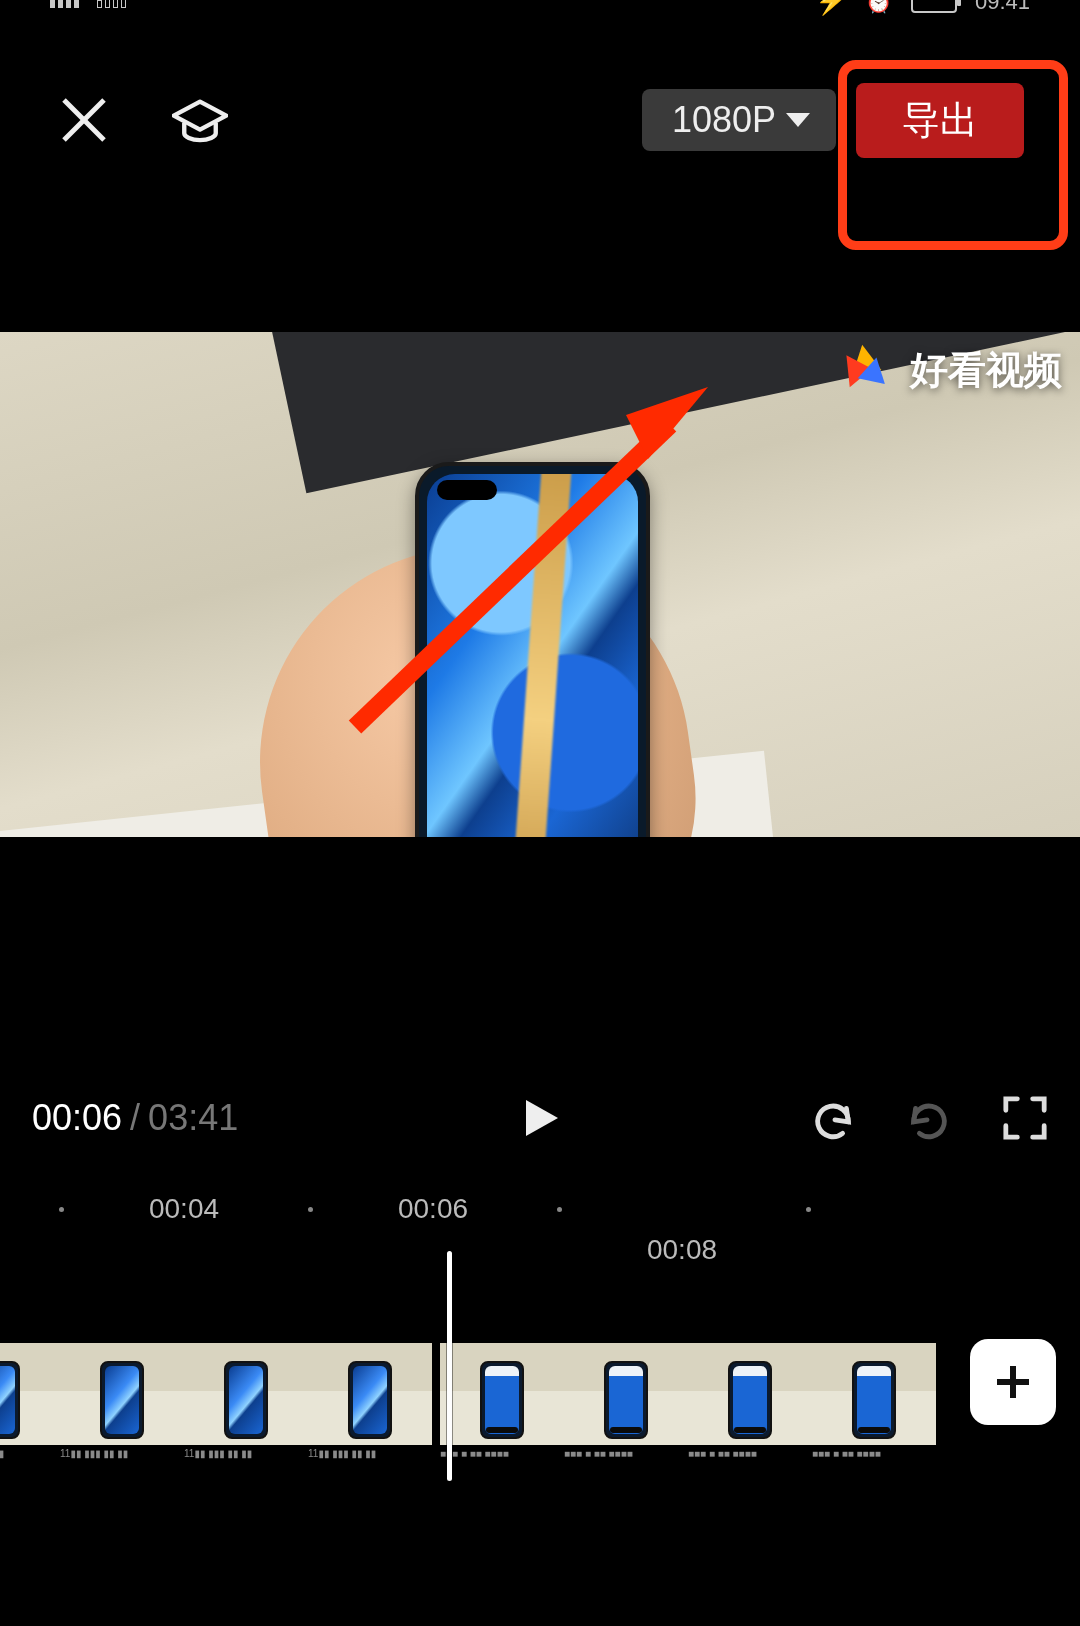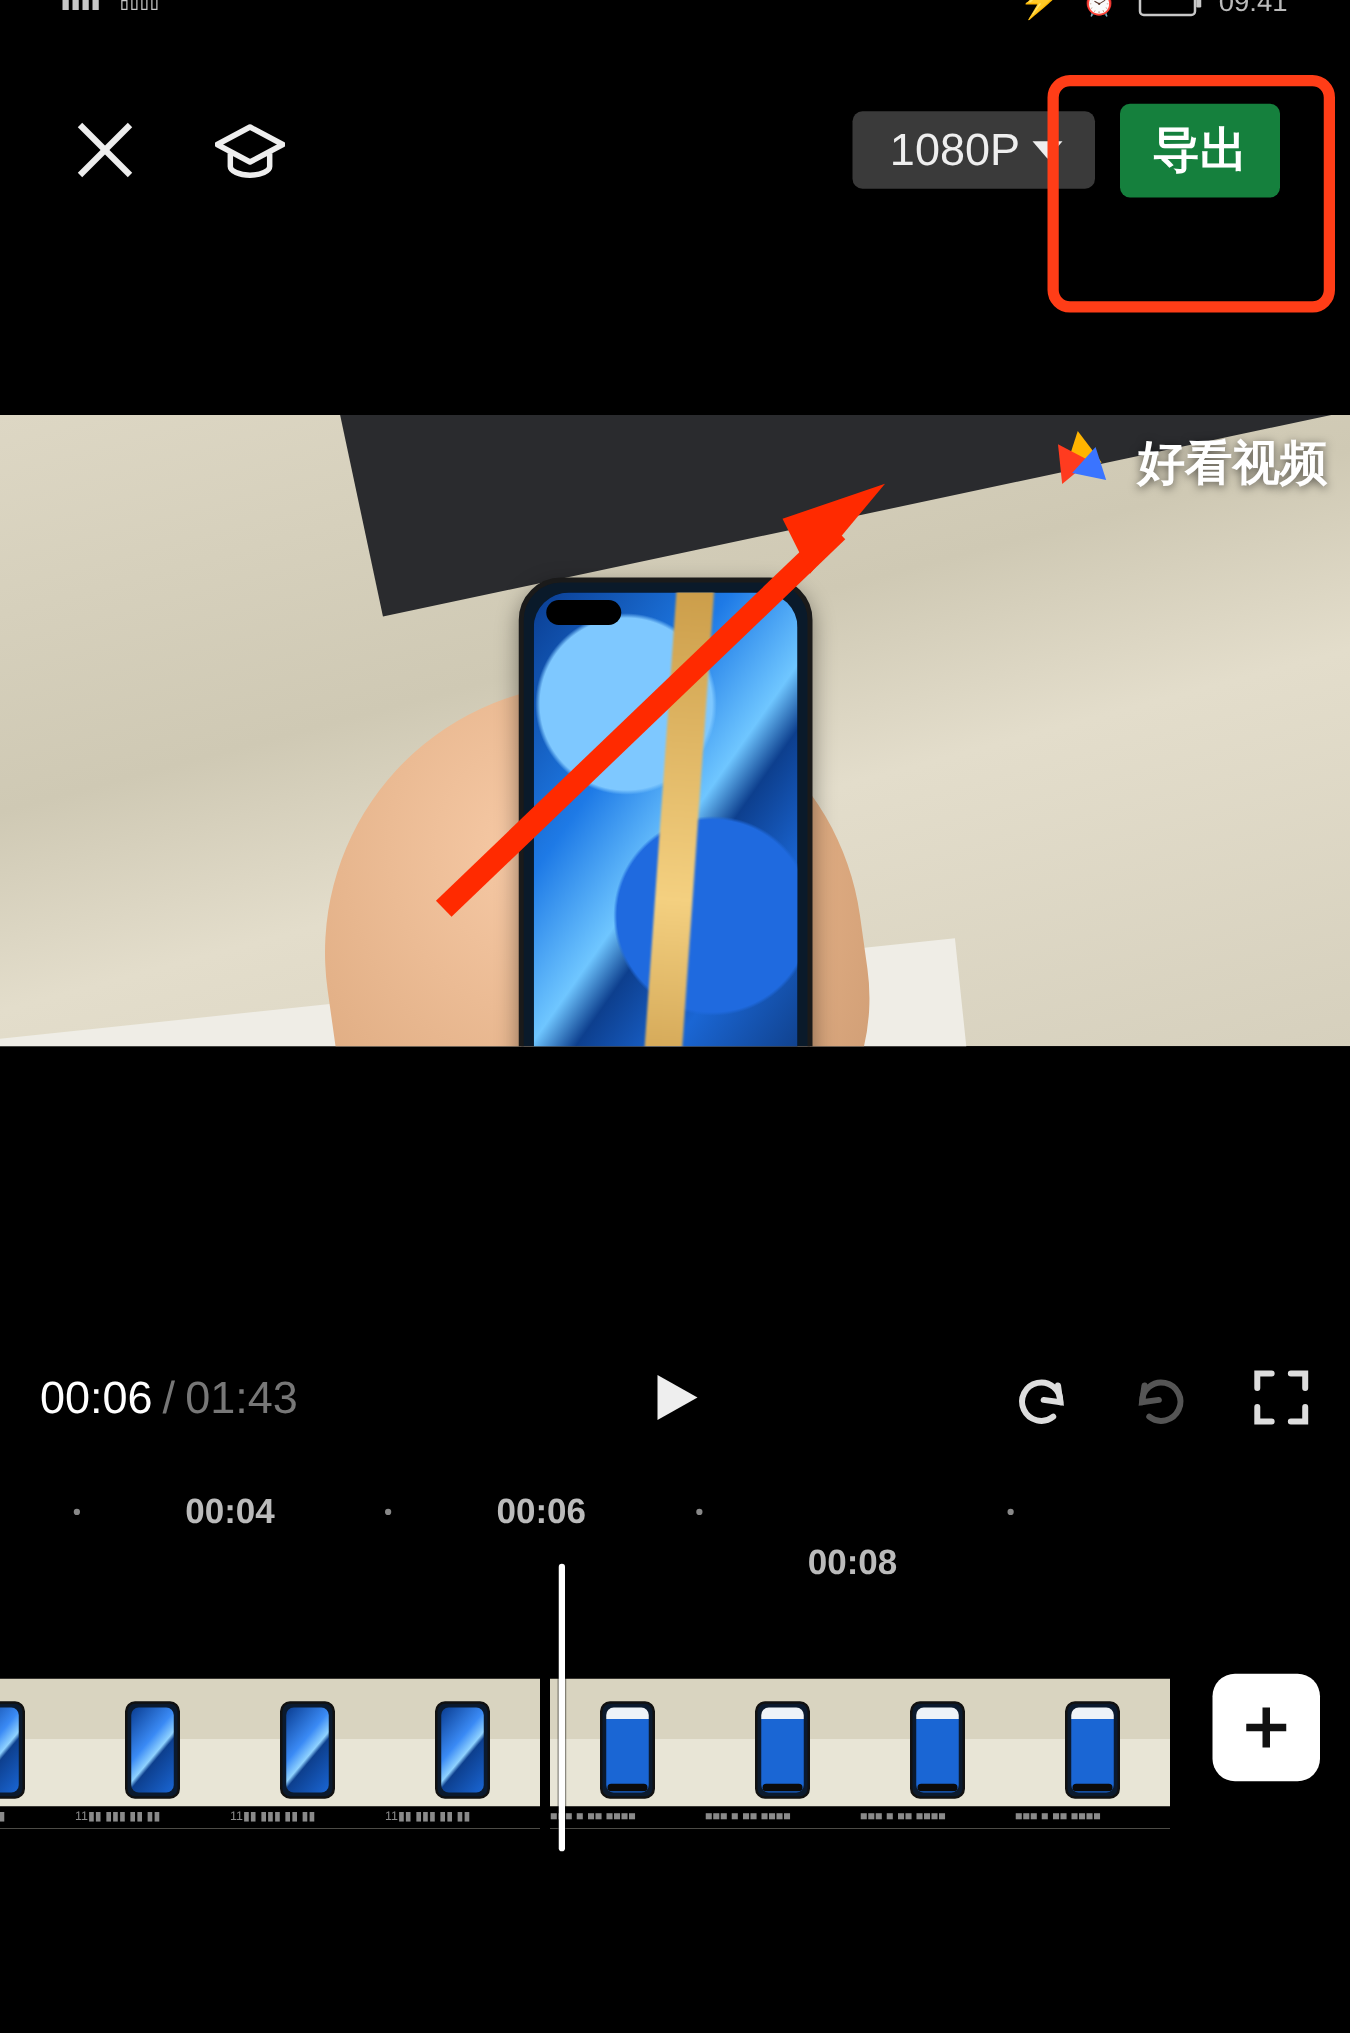--- a/index.html
+++ b/index.html
@@ -17,21 +17,21 @@
   .battery{width:46px;height:22px;border:2px solid #c8c8c8;border-radius:4px;position:relative;}
   .battery::after{content:"";position:absolute;right:-6px;top:5px;width:4px;height:8px;background:#c8c8c8;border-radius:1px;}
 
   
   .top-bar{position:relative;height:170px;display:flex;align-items:center;justify-content:space-between;padding:0 56px;}
   .top-left{display:flex;align-items:center;gap:60px;}
   .icon-close svg,.icon-cap svg{width:56px;height:56px;stroke:#eee;stroke-width:5;fill:none;}
   .top-right{display:flex;align-items:center;gap:20px;}
   .res-btn{background:#3a3a3a;color:#eee;font-size:36px;border-radius:8px;padding:10px 26px 10px 30px;display:flex;align-items:center;gap:10px;}
   .caret{width:0;height:0;border-left:12px solid transparent;border-right:12px solid transparent;border-top:14px solid #eee;}
-  .export-btn{background:#15803d;color:#fff;font-size:38px;font-weight:700;border-radius:8px;padding:12px 26px;}
+  .export-btn{background:#b91c1c;color:#fff;font-size:38px;font-weight:400;border-radius:8px;padding:12px 46px;}
   .highlight-box{position:absolute;top:0;right:12px;width:230px;height:190px;border:9px solid #ff3d17;border-radius:18px;pointer-events:none;top:25px;}
 
   
   .preview-area{position:relative;height:960px;}
   .video-frame{position:absolute;left:0;right:0;top:127px;height:505px;overflow:hidden;}
   
   .desk{position:absolute;inset:0;background:linear-gradient(165deg,#ddd7c4 0%,#cfc9b4 40%,#e3ddcb 60%,#d6d0bd 100%);}
   
   .diag{position:absolute;right:-380px;top:-280px;width:1200px;height:320px;background:#2a2b2e;transform:rotate(-12deg);}
   .diag2{position:absolute;left:-120px;bottom:-220px;width:900px;height:260px;background:#efede6;transform:rotate(-6deg);}
@@ -64,21 +64,21 @@
   .time-group{display:flex;align-items:baseline;font-size:36px;font-weight:500;}
   .tcur{color:#fff;}
   .tsep{color:#777;margin:0 8px;}
   .ttot{color:#777;}
   .play-center{position:absolute;left:50%;transform:translateX(-50%);}
   .play-center svg{width:44px;height:44px;fill:#eee;}
   .play-right{display:flex;align-items:center;gap:50px;}
   .play-right svg{width:46px;height:46px;stroke:#ddd;stroke-width:5;fill:none;stroke-linecap:round;}
   .redo svg{stroke:#555;}
   
-  .ruler{position:relative;height:60px;margin-top:12px;font-weight:bold;}
+  .ruler{position:relative;height:60px;margin-top:12px;}
   .ruler .dot{position:absolute;top:30px;width:5px;height:5px;background:#888;border-radius:50%;}
   .ruler .lbl{position:absolute;top:16px;color:#bbb;font-size:28px;transform:translateX(-50%);}
   
   .track-area{position:relative;height:260px;margin-top:14px;}
   .playhead{position:absolute;left:447px;top:0;width:5px;height:230px;background:#fff;border-radius:3px;box-shadow:0 0 0 1px rgba(0,0,0,0.4);z-index:4;}
   .thumbs{position:absolute;left:0;top:92px;height:120px;display:flex;}
   .thumb{width:124px;height:120px;flex:0 0 124px;position:relative;overflow:hidden;background:linear-gradient(180deg,#d9d4c0 0 40%,#e8e5d6 40% 100%);}
   .thumb .mini-phone{position:absolute;left:50%;top:18px;transform:translateX(-50%);width:44px;height:78px;background:#0b1a2e;border-radius:8px;overflow:hidden;border:2px solid #111;}
   .thumb .mini-phone::before{content:"";position:absolute;inset:3px;border-radius:6px;background:linear-gradient(130deg,#0a3d91,#3a8af5 40%,#8fd2ff 55%,#0d3f8e 60%,#1a66d4);}
   .thumb .grass{position:absolute;left:0;right:0;bottom:0;height:18px;background:#000;color:#8a8a8a;font-size:10px;line-height:18px;overflow:hidden;white-space:nowrap;}
@@ -169,21 +169,21 @@
 
   <svg class="annot-arrow" viewBox="0 0 440 480">
     <line x1="55" y1="440" x2="370" y2="138"></line>
     <polygon points="348,172 408,100 326,128"></polygon>
   </svg>
 
   <div class="play-row">
     <div class="time-group">
       <span class="tcur">00:06</span>
       <span class="tsep">/</span>
-      <span class="ttot">01:43</span>
+      <span class="ttot">03:41</span>
     </div>
     <div class="play-center ctrl-icon">
       <svg viewBox="0 0 44 44">
           <polygon points="8,4 40,22 8,40"></polygon>
         </svg>
     </div>
     <div class="play-right">
       <div class="ctrl-icon undo">
         <svg viewBox="0 0 48 48">
             <path d="M40,28 a16,16 0 1 0 -6,12"></path>

